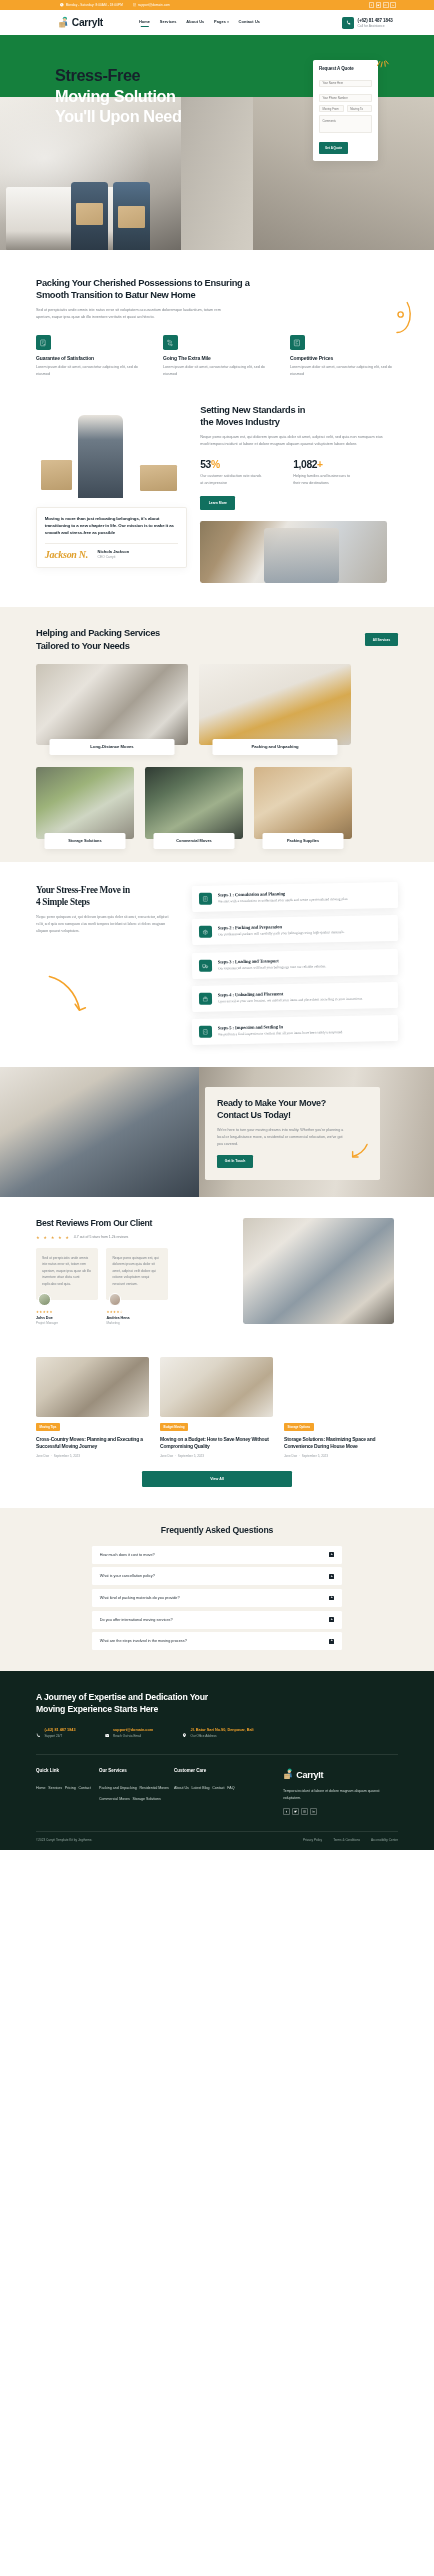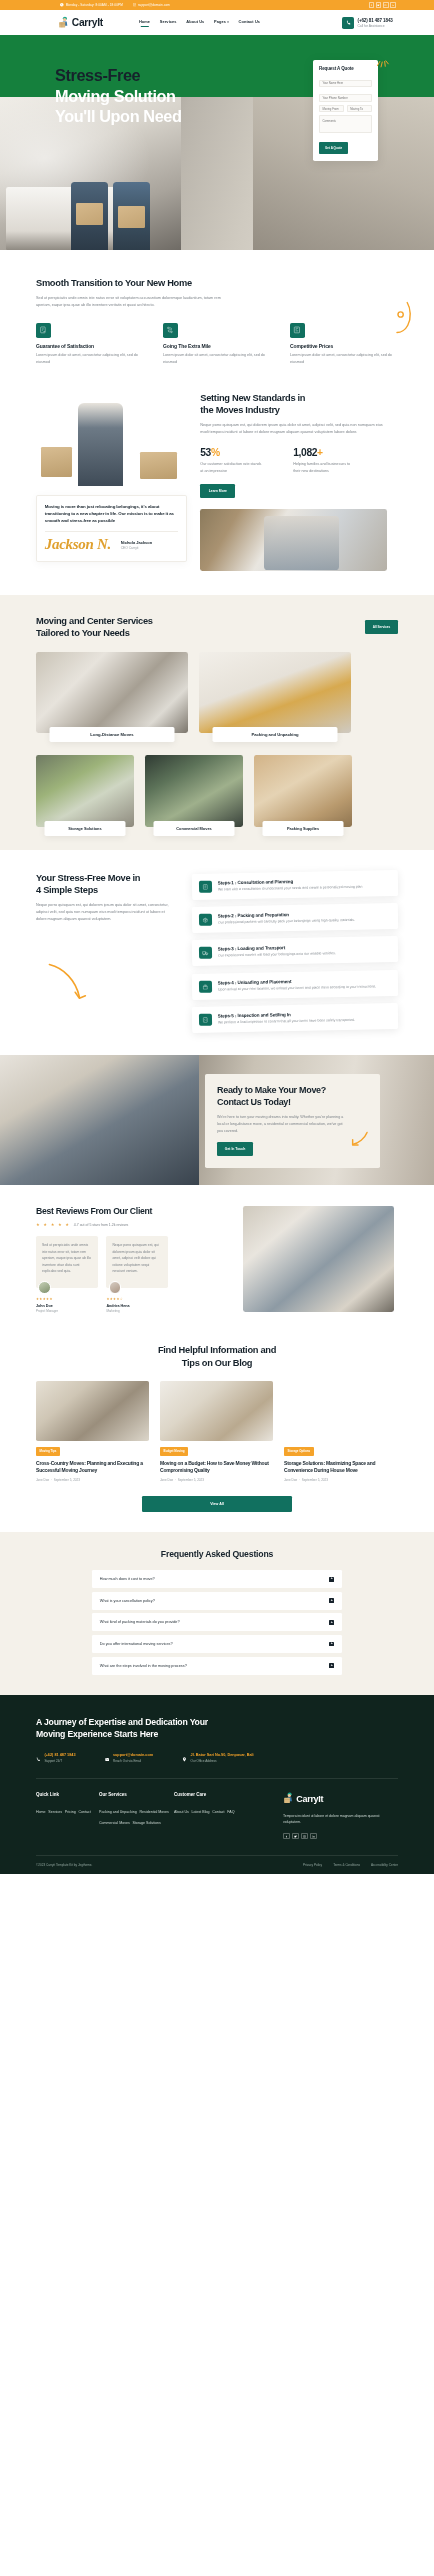--- a/index.html
+++ b/index.html
@@ -143,21 +143,21 @@
   .std-img .pil { position:absolute; background:linear-gradient(170deg,#d8bd92,#bb9d6d); border-radius:1.2px; }
   .std-person { position:absolute; left:42px; top:13.3px; width:45px; height:83px;
     background:linear-gradient(180deg,#e8e4dd 0%,#6d7a86 30%,#3f4b57 100%); border-radius:6px 6px 0 0; }
   .quote-box {
     width: 151px; background:#fff; border:0.4px solid #efece6; border-radius:1.8px;
     padding: 7.2px 7.8px; margin-top: 8.4px; box-shadow: 0 1.8px 8.4px rgba(0,0,0,.04);
   }
   .quote-text { font-size: 4.4px; font-weight: 700; line-height:1.6; letter-spacing:-0.1px; }
   .quote-div { height:0.4px; background:#efece6; margin: 6.6px 0 5.4px; }
   .quote-meta { display:flex; align-items:center; gap: 9.7px; }
-  .sig { font-family:"Liberation Serif", serif; font-style: italic; font-size: 15px;
+  .sig { font-family:"Liberation Serif", serif; font-style: italic; font-size: 10px;
          color:#E0A02E; font-weight:700; letter-spacing:-0.3px; }
   .q-name { font-size: 4px; font-weight:700; }
   .q-role { font-size: 3.3px; color:#9aa0a5; margin-top: 1.2px; }
   .std-right { width: 187px; padding-top: 2.4px; }
   .stats { display:flex; gap: 30px; margin-top: 11px; }
   .stat-num { font-size: 10.3px; font-weight:700; letter-spacing:-0.4px; }
   .stat-num span { color:#F5A32A; }
   .stat-p { font-size: 3.7px; line-height:1.8; color:#7d8389; margin-top:3px; width: 63px; }
   .btn-teal { display:inline-block; background:#11705F; color:#fff; font-size:3.4px; font-weight:600;
               padding: 4.8px 8.4px; border-radius:1.2px; margin-top:9.7px; border:none;
@@ -189,21 +189,21 @@
   .scard.third .cap { width: 81px; font-size: 3.9px; }
   .srow2 { margin-top: 22px; }
   .pic-a { background:linear-gradient(135deg,#c9c3b6 0%,#e7e3dc 30%,#a69f93 58%,#dddad3 80%,#7c766c 100%); }
   .pic-b { background:linear-gradient(160deg,#f2efe9 0%,#e6e1d8 40%,#d7a94f 62%,#cfcac1 100%); }
   .pic-c { background:linear-gradient(150deg,#6f7a63 0%,#9db37a 35%,#cfd6c3 60%,#8e8a7e 100%); }
   .pic-d { background:linear-gradient(150deg,#2f3a33 0%,#5d7359 30%,#9fb08c 60%,#39423b 100%); }
   .pic-e { background:linear-gradient(150deg,#d2b387 0%,#e5d3b4 40%,#b99a6e 75%,#8e7450 100%); }
 
   
   .sec-steps { background:#fff; padding: 22px 0 24px; position:relative; }
-  .steps-grid { display:flex; gap: 17px; }
+  .steps-grid { display:flex; gap: 17px; font-family: Liberation Serif, serif; }
   .steps-left { width: 139px; position:relative; }
   .steps-left .h2 { font-size: 9.3px; }
   .steps-left .lead { max-width: 136px; }
   .swoosh-b { position:absolute; left:11px; top:90px; }
   .steps-right { width: 206px; display:flex; flex-direction:column; gap: 7.2px; }
   .step {
     background:#fff; border-radius:1.8px; box-shadow: 0 1.8px 8.4px rgba(0,0,0,.085);
     padding: 6.6px 7.2px; display:flex; gap: 6px; align-items:flex-start;
     transform: rotate(-1.1deg);
   }
@@ -425,21 +425,22 @@
 
   <div class="sec-packing">
     <span class="swoosh-a">
       <svg width="18" height="33" viewBox="0 0 30 54" fill="none">
         <path d="M22 2c6 10 7 26 1 38-4 8-12 12-18 12" stroke="#F5A32A" stroke-width="2.4" stroke-linecap="round"></path>
         <circle cx="11" cy="22" r="4.4" stroke="#F5A32A" stroke-width="2.4"></circle>
       </svg>
     </span>
     <div class="container">
       <h2 class="h2">
-        <div>Smooth Transition to Your New Home</div>
+        <div>Packing Your Cherished Possessions to Ensuring a</div>
+        <div>Smooth Transition to Batur New Home</div>
       </h2>
       <p class="lead">Sed ut perspiciatis unde omnis iste natus error sit voluptatem accusantium doloremque laudantium, totam rem aperiam, eaque ipsa quae ab illo inventore veritatis et quasi architecto.</p>
       <div class="feat-row">
         <div class="feat">
           <div class="feat-ic">
             <svg viewBox="0 0 24 24">
                 <rect x="5" y="3" width="14" height="18" rx="2"></rect>
                 <path d="M9 9h6M9 13h3"></path>
                 <path d="M13.5 17l1.8 1.8 3.2-3.4"></path>
               </svg>
@@ -513,21 +514,21 @@
           <div class="std-img2"></div>
         </div>
       </div>
     </div>
   </div>
 
   <div class="sec-serv">
     <div class="container">
       <div class="serv-head">
         <h2 class="h2">
-          <div>Moving and Center Services</div>
+          <div>Helping and Packing Services</div>
           <div>Tailored to Your Needs</div>
         </h2>
         <button class="pill-btn">All Services</button>
       </div>
       <div class="srow">
         <div class="scard half">
           <div class="pic pic-a"></div>
           <div class="cap">Long-Distance Moves</div>
         </div>
         <div class="scard half">
@@ -685,24 +686,20 @@
             </div>
           </div>
         </div>
         <div class="rev-photo"></div>
       </div>
     </div>
   </div>
 
   <div class="sec-blog">
     <div class="container">
-      <h2 class="blog-h">
-        <div>Find Helpful Information and</div>
-        <div>Tips on Our Blog</div>
-      </h2>
       <div class="blog-row">
         <div class="bcard">
           <div class="bpic bp1"></div>
           <span class="tag">Moving Tips</span>
           <div class="bt">Cross-Country Moves: Planning and Executing a Successful Moving Journey</div>
           <div class="bmeta"><span>Jane Doe</span> &nbsp;·&nbsp; <span>September 5, 2023</span></div>
         </div>
         <div class="bcard">
           <div class="bpic bp2"></div>
           <span class="tag">Budget Moving</span>

